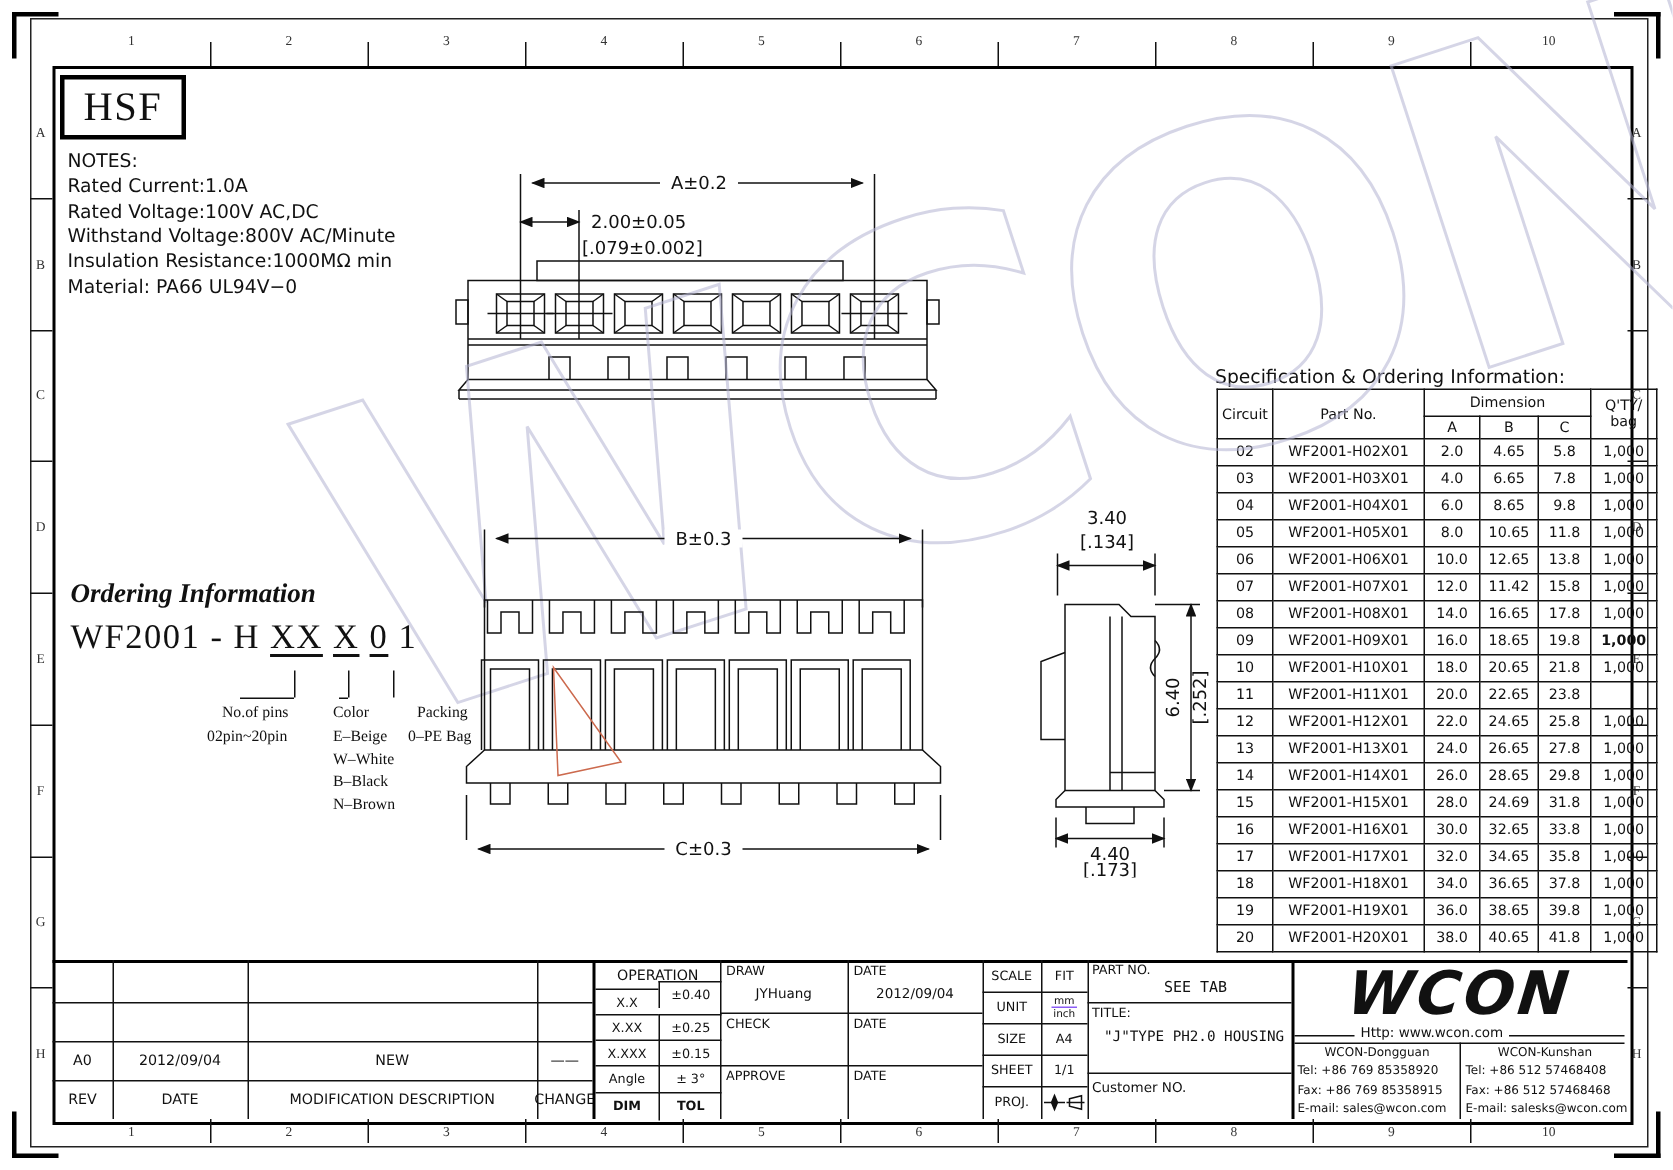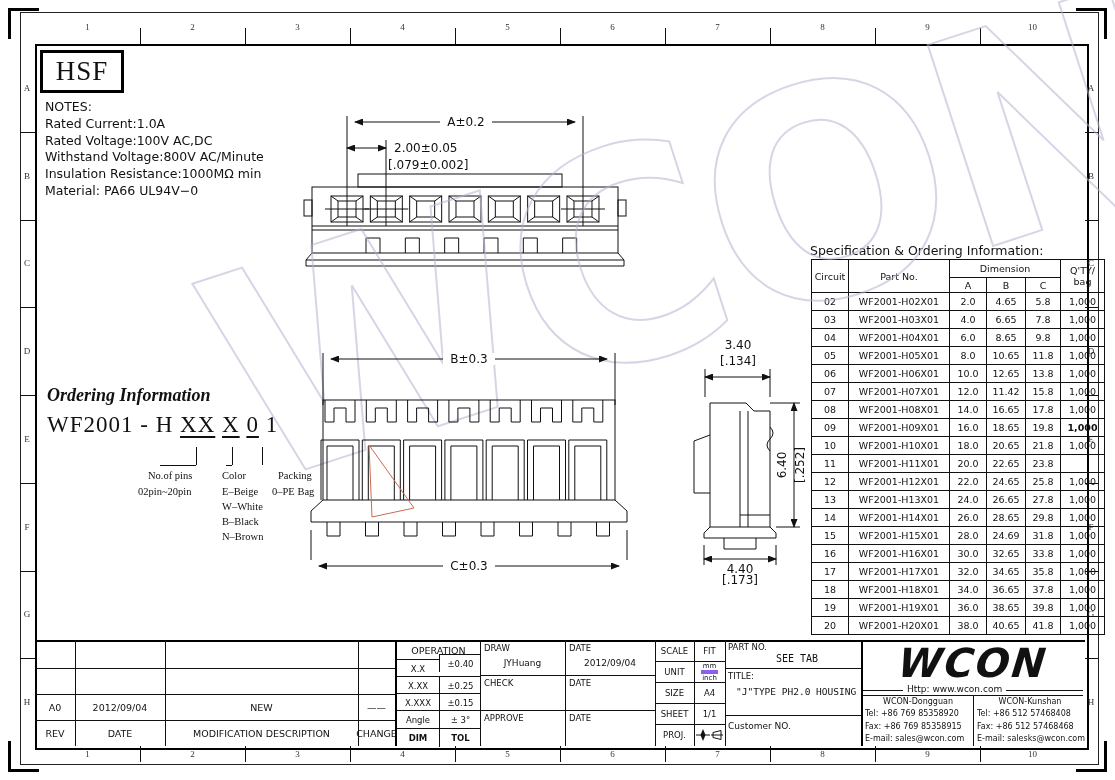--- a/index.html
+++ b/index.html
@@ -557,21 +557,21 @@
   <div class="vl" style="left:655px;top:640px;height:106px"></div>
   <div class="vl" style="left:694px;top:640px;height:106px"></div>
   <div class="hl" style="left:655px;top:661px;width:70px"></div>
   <div class="hl" style="left:655px;top:682px;width:70px"></div>
   <div class="hl" style="left:655px;top:703px;width:70px"></div>
   <div class="hl" style="left:655px;top:724px;width:70px"></div>
   <div class="cell" style="left:655px;top:640px;width:39px;height:21px;font-size:8.5px">SCALE</div>
   <div class="cell" style="left:694px;top:640px;width:31px;height:21px;font-size:8.5px">FIT</div>
   <div class="cell" style="left:655px;top:661px;width:39px;height:21px;font-size:8.5px">UNIT</div>
   <div class="cell" style="left:694px;top:661px;width:31px;height:21px;font-size:7px;flex-direction:column;line-height:8px">
-    <span style="border-bottom:4px solid #8b5cf6;padding:0 2px">mm</span>
+    <span style="border-bottom:1px solid #8b5cf6;padding:0 2px">mm</span>
     <span>inch</span>
   </div>
   <div class="cell" style="left:655px;top:682px;width:39px;height:21px;font-size:8.5px">SIZE</div>
   <div class="cell" style="left:694px;top:682px;width:31px;height:21px;font-size:8.5px">A4</div>
   <div class="cell" style="left:655px;top:703px;width:39px;height:21px;font-size:8.5px">SHEET</div>
   <div class="cell" style="left:694px;top:703px;width:31px;height:21px;font-size:8.5px">1/1</div>
   <div class="cell" style="left:655px;top:724px;width:39px;height:22px;font-size:8.5px">PROJ.</div>
   <div class="cell" style="left:694px;top:724px;width:31px;height:22px">
     <svg width="28" height="14" viewBox="0 0 28 14">
       <path d="M7,1 L9.5,7 L7,13 L4.5,7 Z" fill="#111"></path>

